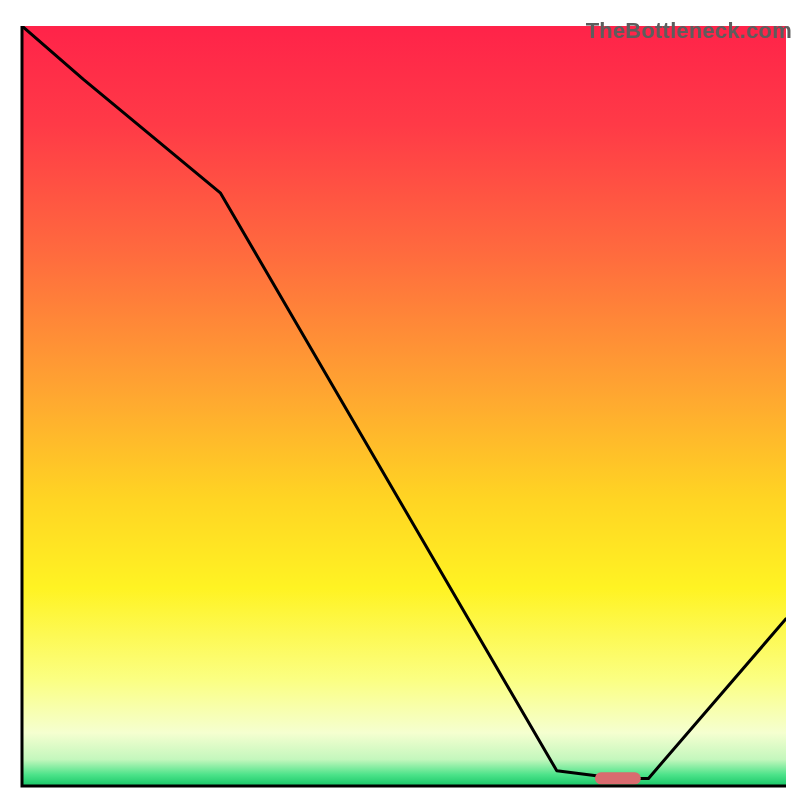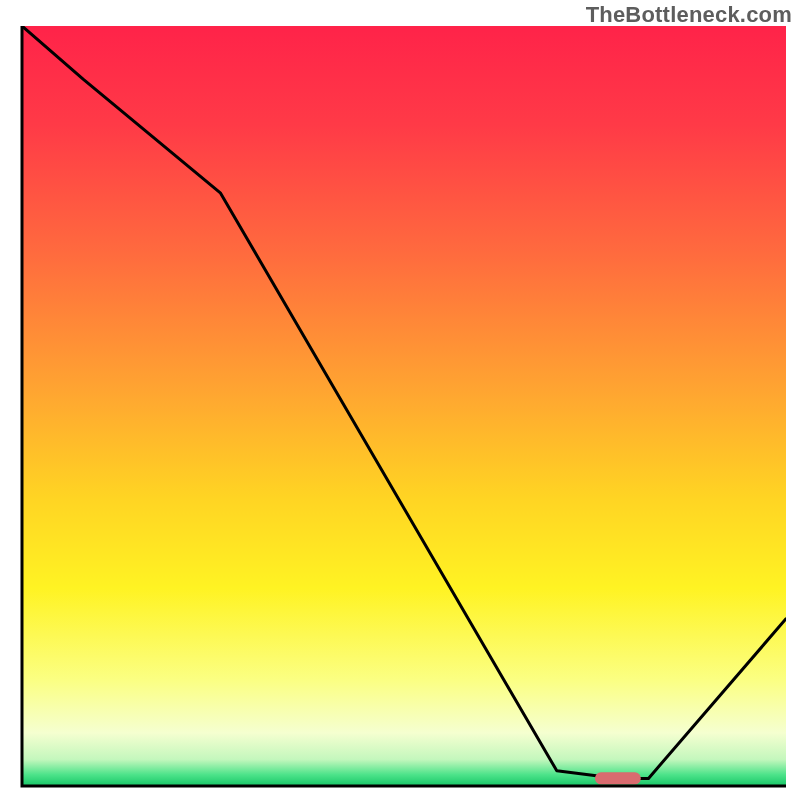--- a/index.html
+++ b/index.html
@@ -11,21 +11,21 @@
     font-family: Arial, Helvetica, sans-serif;
     background: #ffffff;
   }
   .chart-container {
     position: relative;
     width: 800px;
     height: 800px;
   }
   .watermark {
     position: absolute;
-    top: 2px;
+    top: 18px;
     right: 8px;
     font-size: 22px;
     font-weight: 600;
     color: #5d5d5d;
     letter-spacing: 0.2px;
   }
   svg {
     display: block;
   }
 </style>

